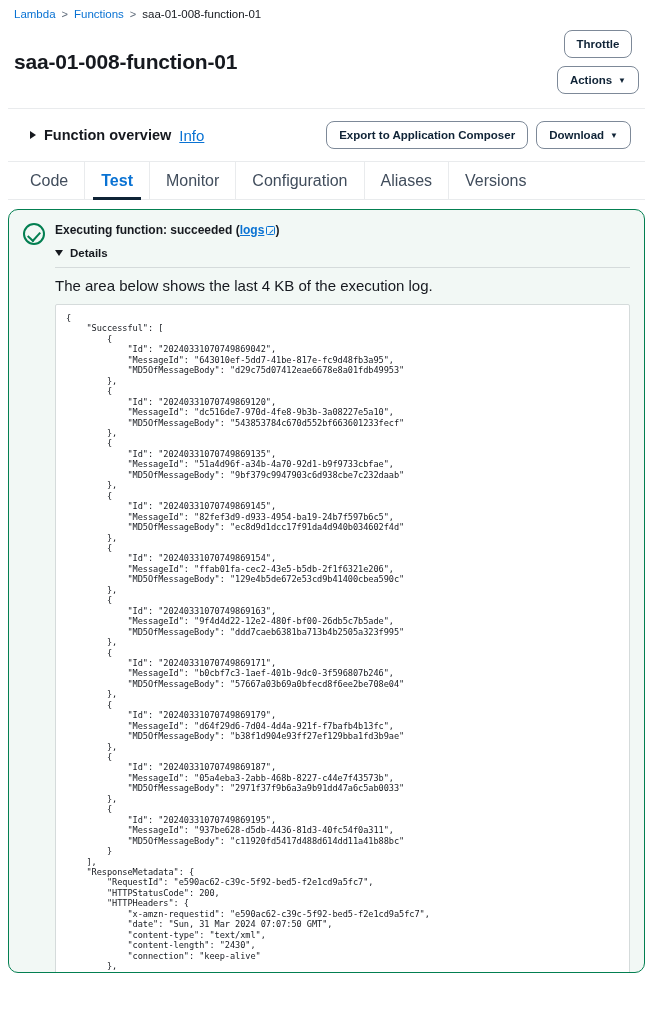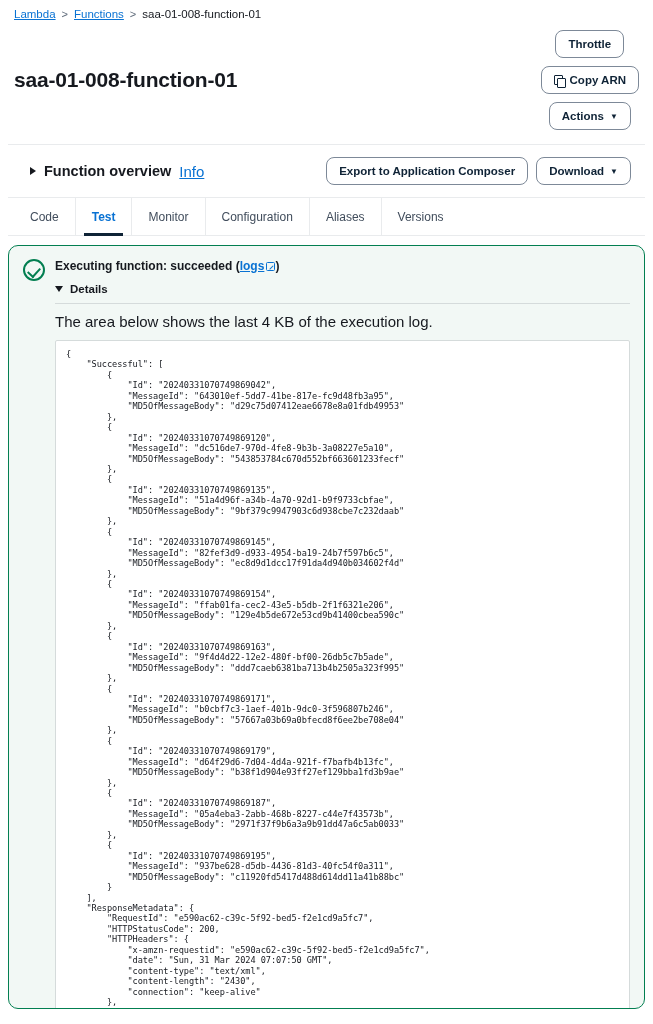--- a/index.html
+++ b/index.html
@@ -17,21 +17,20 @@
   
   .breadcrumb-bar {
     display: flex;
     align-items: center;
     gap: 6px;
     padding: 8px 14px 6px 14px;
     font-size: 11.5px;
   }
   .crumb-link {
     color: #0972d3;
-    text-decoration: underline;
     cursor: pointer;
   }
   .crumb-sep {
     color: #5f6b7a;
     font-size: 11px;
   }
   .crumb-current {
     color: #16191f;
   }
 
@@ -146,21 +145,21 @@
     align-items: stretch;
     border-bottom: 1px solid #e9ebed;
     margin: 0 8px;
     padding: 0 6px;
     height: 38px;
   }
   .tab {
     display: flex;
     align-items: center;
     padding: 0 16px;
-    font-size: 12px;
+    font-size: 16px;
     color: #414d5c;
     cursor: pointer;
     position: relative;
     border-right: 1px solid #e9ebed;
     white-space: nowrap;
   }
   .tab:last-child { border-right: none; }
   .tab.active {
     color: #0972d3;
     font-weight: bold;
@@ -293,24 +292,20 @@
   <span class="crumb-link">Functions</span>
   <span class="crumb-sep">&gt;</span>
   <span class="crumb-current">saa-01-008-function-01</span>
 </div>
 
 <div class="title-row">
   <div class="page-title">saa-01-008-function-01</div>
   <div class="title-actions">
     <button class="btn">
       <span>Throttle</span>
-    </button>
-    <button class="btn">
-      <span class="copy-glyph"></span>
-      <span>Copy ARN</span>
     </button>
     <button class="btn">
       <span>Actions</span>
       <span class="caret">▼</span>
     </button>
   </div>
 </div>
 
 <div class="overview-bar">
   <div class="overview-left">

